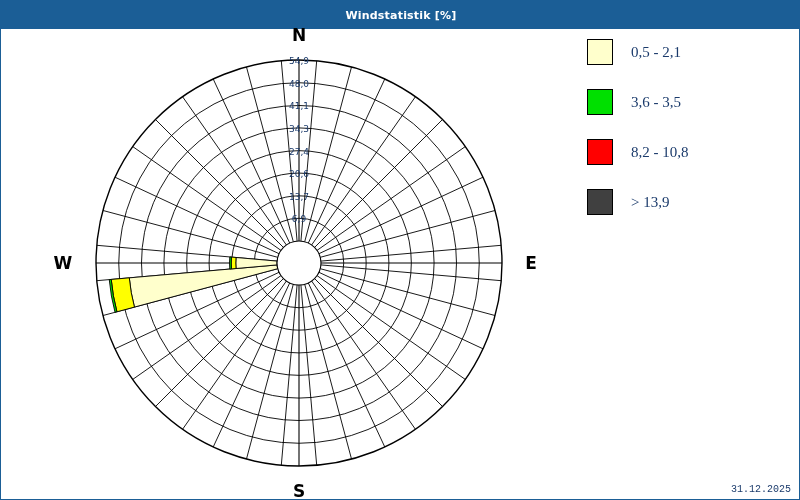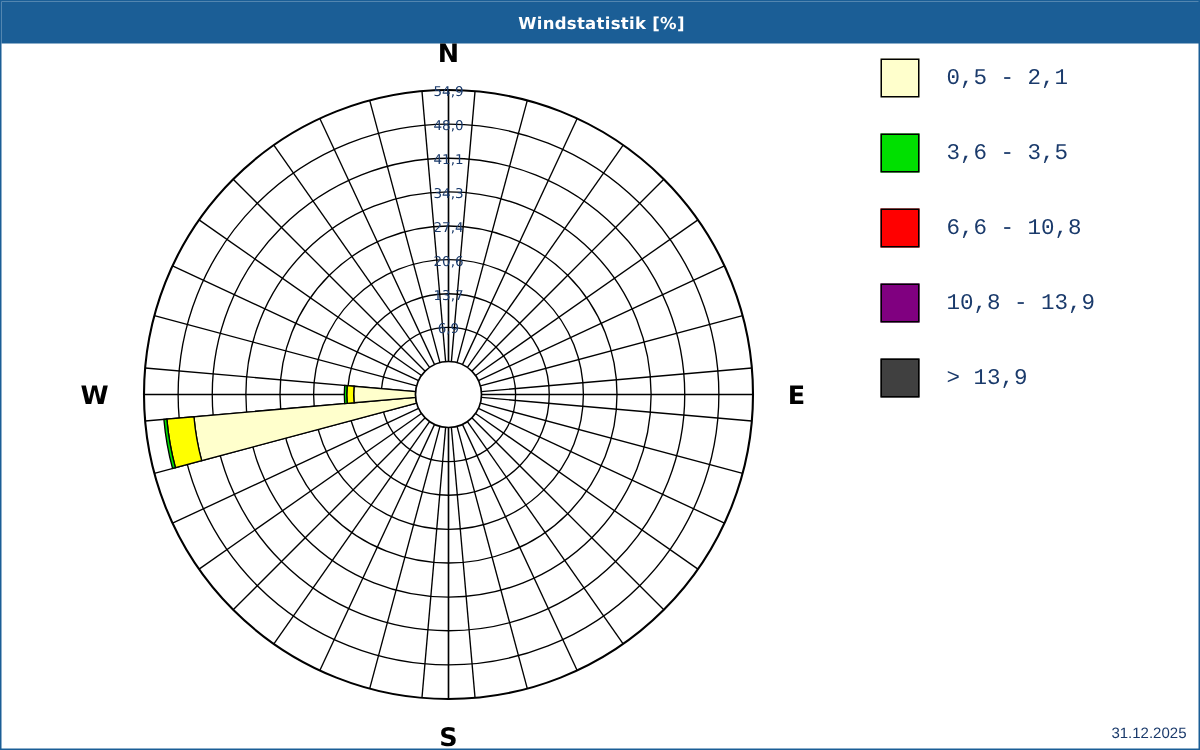--- a/index.html
+++ b/index.html
@@ -57,30 +57,30 @@
   .legend-swatch {
     width: 26px; height: 26px;
     border: 1px solid #000000;
     box-sizing: border-box;
     flex: 0 0 auto;
   }
   .legend-label {
     margin-left: 18px;
     font-size: 15px;
     color: #1a3a6b;
-    font-family: Liberation Mono, monospace;
+    font-family: Liberation Serif, serif;
     white-space: nowrap;
   }
   #datestamp {
     position: absolute;
     right: 8px;
     bottom: 4px;
     font-size: 10px;
     color: #1a3a6b;
-    font-family: Liberation Sans, sans-serif;
+    font-family: Liberation Mono, monospace;
   }
   text.axis-tick {
     font-family: "DejaVu Sans", sans-serif;
     font-size: 9px;
     fill: #1a3a6b;
   }
   text.compass {
     font-family: "DejaVu Sans", sans-serif;
     font-size: 17px;
     font-weight: bold;
@@ -180,25 +180,21 @@
       <div class="legend-row">
         <div class="legend-swatch" style="background: rgb(255, 255, 204);"></div>
         <div class="legend-label">0,5 - 2,1</div>
       </div>
       <div class="legend-row">
         <div class="legend-swatch" style="background: rgb(0, 224, 0);"></div>
         <div class="legend-label">3,6 - 3,5</div>
       </div>
       <div class="legend-row">
         <div class="legend-swatch" style="background: rgb(255, 0, 0);"></div>
-        <div class="legend-label">6,6 - 10,8</div>
-      </div>
-      <div class="legend-row">
-        <div class="legend-swatch" style="background: rgb(128, 0, 128);"></div>
-        <div class="legend-label">10,8 - 13,9</div>
+        <div class="legend-label">8,2 - 10,8</div>
       </div>
       <div class="legend-row">
         <div class="legend-swatch" style="background: rgb(64, 64, 64);"></div>
         <div class="legend-label">&gt; 13,9</div>
       </div>
     </div>
 
   <div id="datestamp">31.12.2025</div>
 
 </div>

